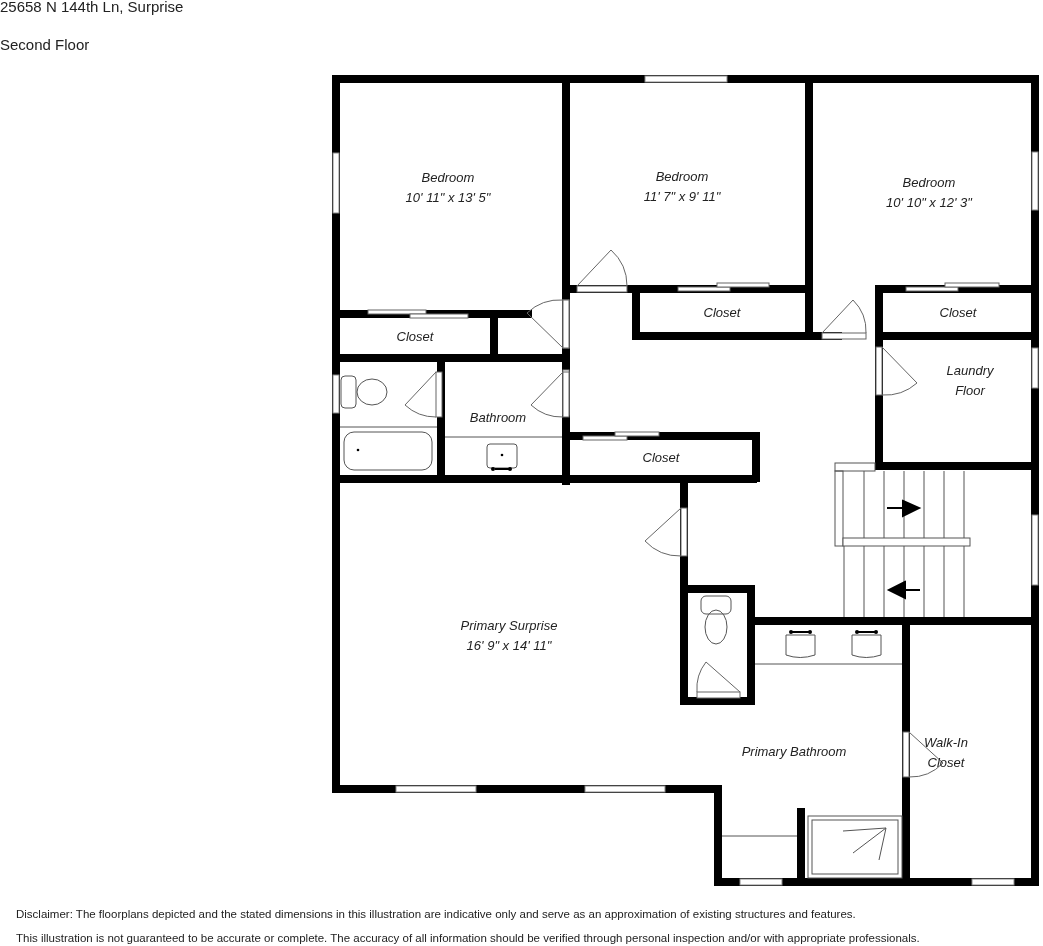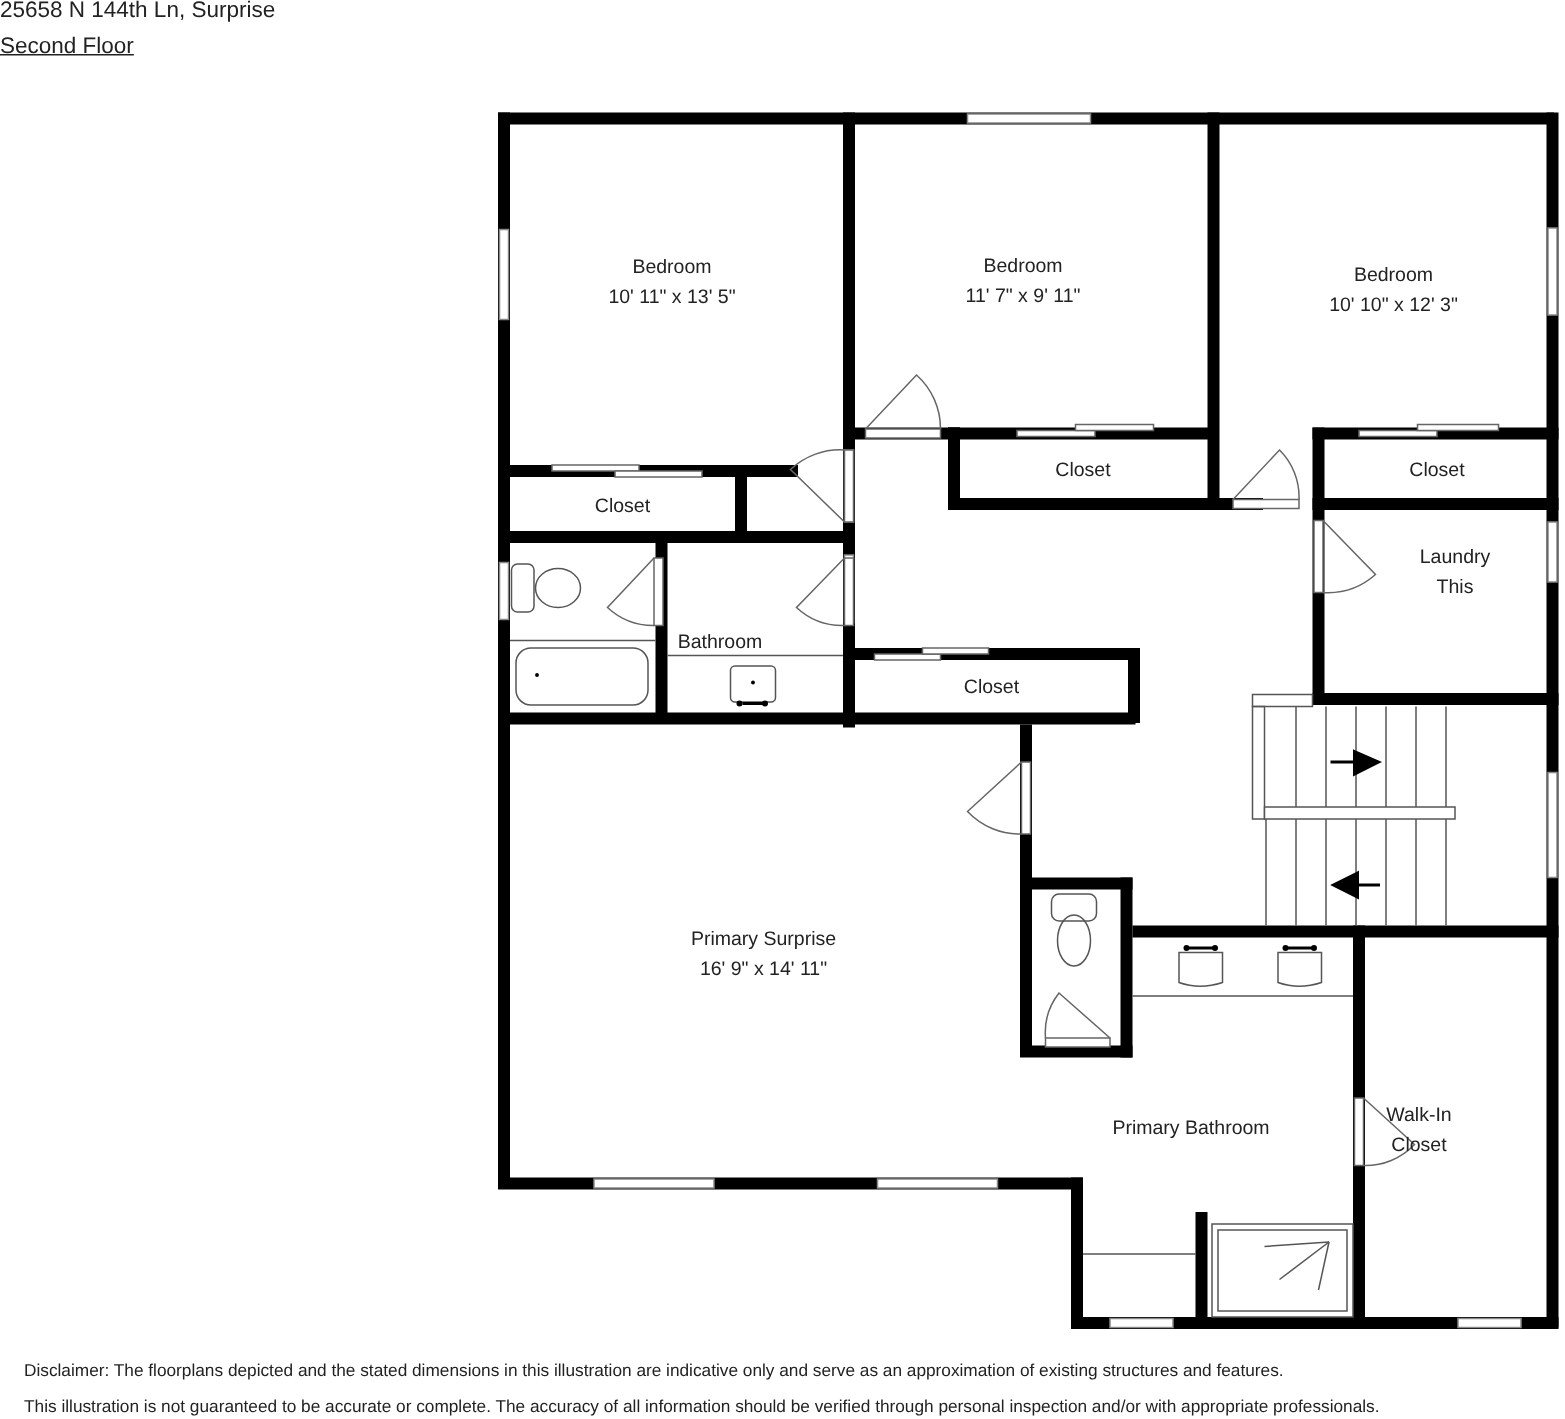--- a/index.html
+++ b/index.html
@@ -1,25 +1,25 @@
 <!DOCTYPE html>
 <html><head>
 <meta charset="utf-8">
 <style>
   html, body { margin:0; padding:0; background:#ffffff; }
   body { width:1043px; height:946px; position:relative; overflow:hidden;
          font-family:"Liberation Sans", sans-serif; color:#222; }
   .hdr { position:absolute; left:0; font-size:15px; line-height:18px; color:#222; white-space:nowrap; }
   #hdr-addr { top:-2px; }
-  #hdr-floor { top:22px;text-decoration:underline; }
+  #hdr-floor { top:36px; }
   .disc { position:absolute; left:16px; font-size:11.5px; line-height:14px; color:#222; white-space:nowrap; }
   #disc1 { top:907px; }
   #disc2 { top:931px; }
   svg#plan { position:absolute; left:0; top:0; }
-  .lbl { position:absolute; font-size:13px; line-height:20px; text-align:center; color:#222; white-space:nowrap; transform:translateX(-50%); }
+  .lbl { position:absolute; font-size:13px; line-height:20px; text-align:center; color:#222; white-space:nowrap; transform:translateX(-50%);font-style:italic; }
 </style>
 </head>
 <body>
 
 <div class="hdr" id="hdr-addr">25658 N 144th Ln, Surprise</div>
 <div class="hdr" id="hdr-floor">Second Floor</div>
 
 <svg id="plan" width="1043" height="946" viewBox="0 0 1043 946">
   <g fill="#000">
 
@@ -199,23 +199,23 @@
 </div>
 <div class="lbl" style="left:929px;top:173px;">
   <div>Bedroom</div>
   <div>10' 10" x 12' 3"</div>
 </div>
 <div class="lbl" style="left:415px;top:327px;">Closet</div>
 <div class="lbl" style="left:722px;top:303px;">Closet</div>
 <div class="lbl" style="left:958px;top:303px;">Closet</div>
 <div class="lbl" style="left:970px;top:361px;">
   <div>Laundry</div>
-  <div>This</div>
-</div>
-<div class="lbl" style="left:480px;top:408px;margin-top:10px;">Bathroom</div>
+  <div>Floor</div>
+</div>
+<div class="lbl" style="left:498px;top:408px;">Bathroom</div>
 <div class="lbl" style="left:661px;top:448px;">Closet</div>
 <div class="lbl" style="left:509px;top:616px;">
   <div>Primary Surprise</div>
   <div>16' 9" x 14' 11"</div>
 </div>
 <div class="lbl" style="left:794px;top:742px;text-align:right;">Primary Bathroom</div>
 <div class="lbl" style="left:946px;top:733px;">
   <div>Walk-In</div>
   <div>Closet</div>
 </div>

